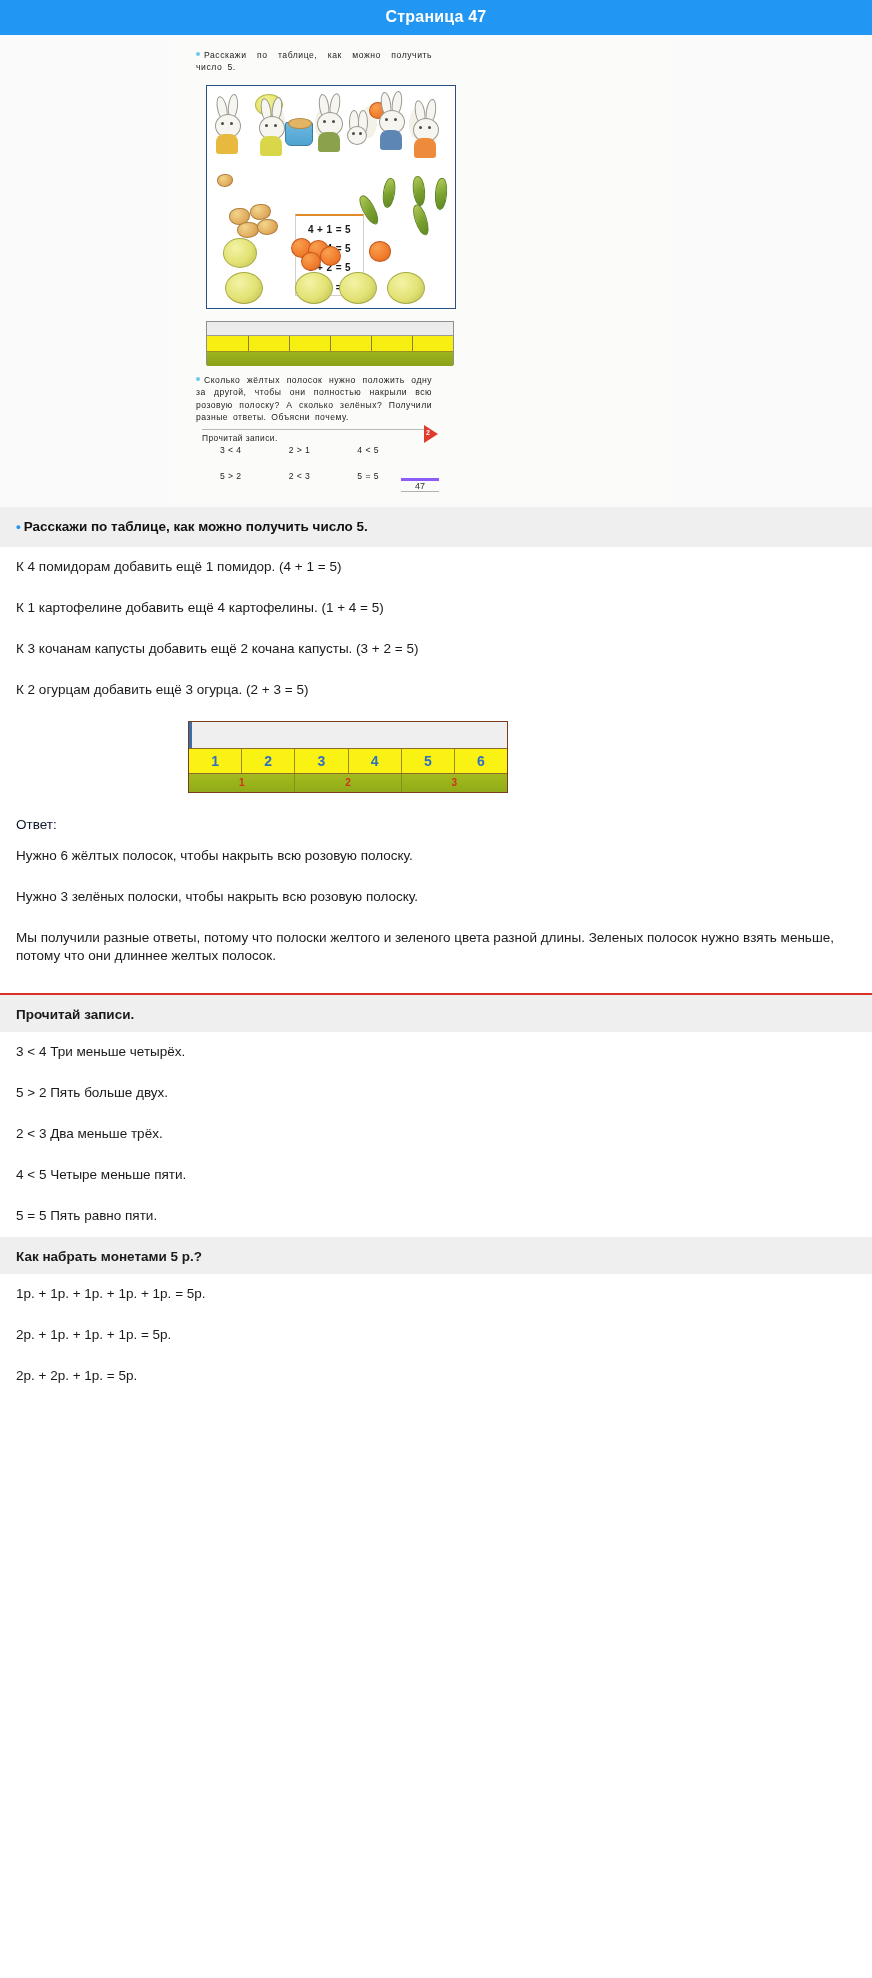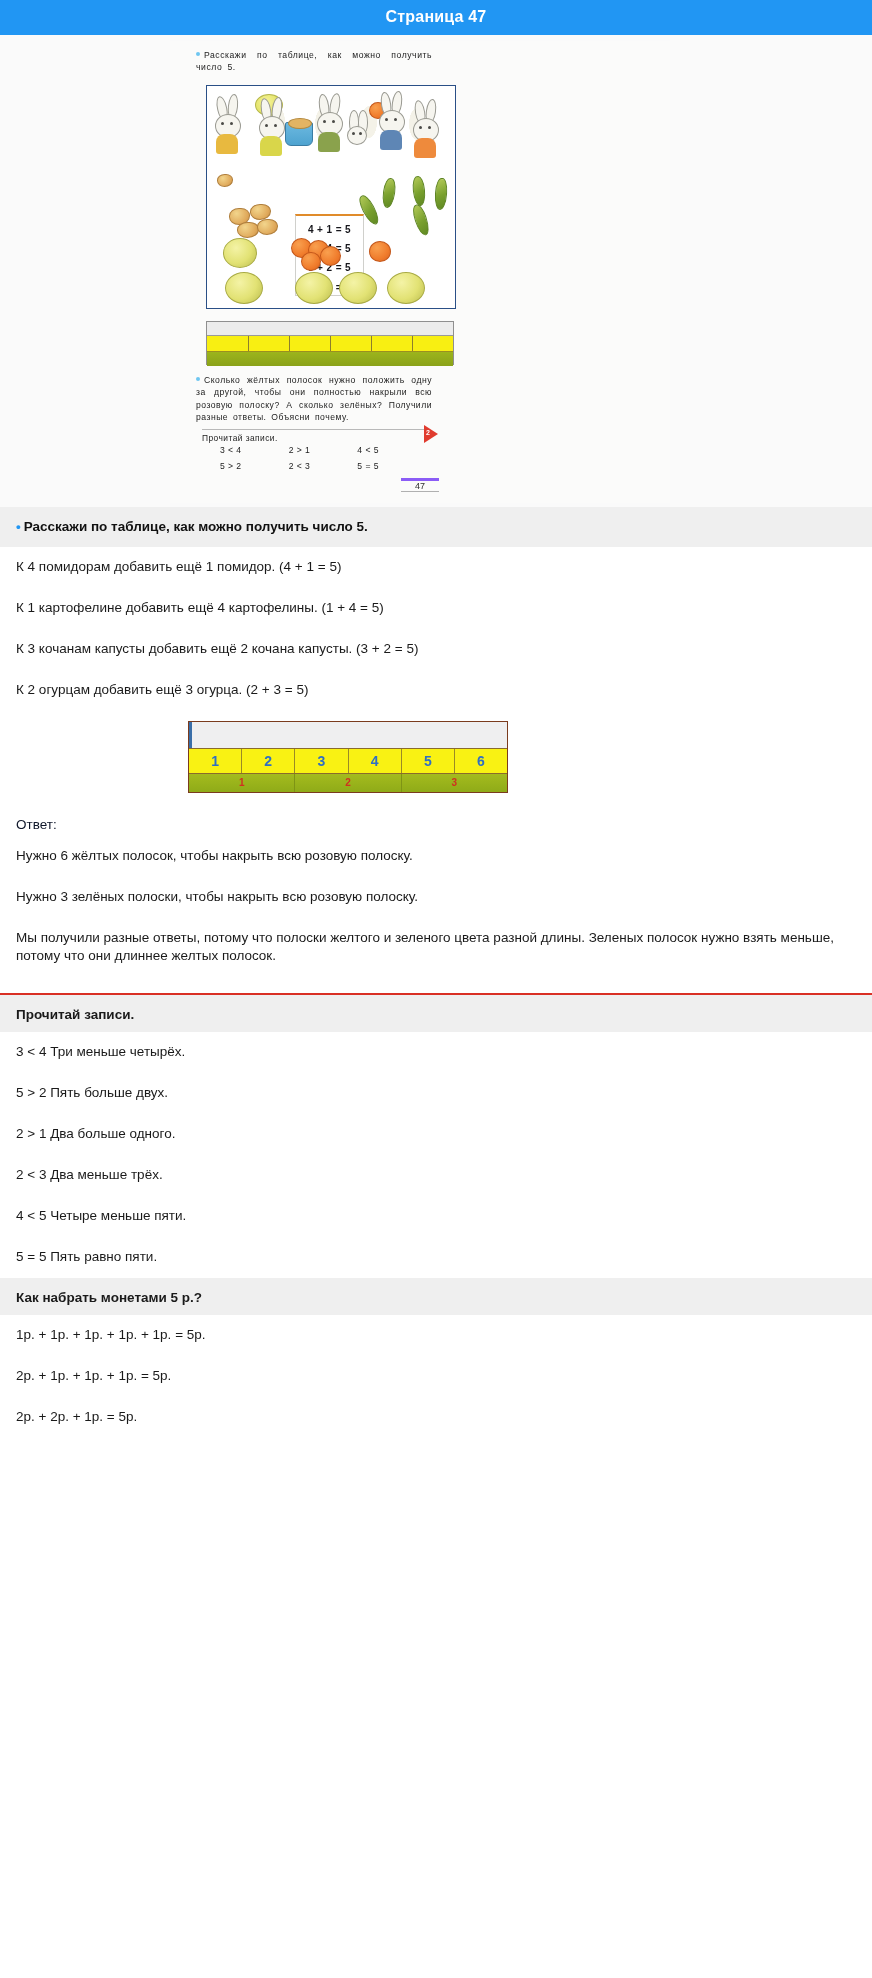--- a/index.html
+++ b/index.html
@@ -198,21 +198,21 @@
     border-top: 1px solid #b9b9b9;
     padding-top: 3px;
     font-size: 8.4px;
     color:#1c1c1c;
     letter-spacing:.45px;
   }
   .records .rtitle { margin-bottom: 2px; }
   .records .grid {
     display: grid;
     grid-template-columns: 1fr 1fr 1fr;
-    row-gap: 6px;
+    row-gap: 16px;
     padding-left: 18px;
     font-size: 8.6px;
   }
   .pagenum {
     position:absolute;
     left: 0; right: 0;
     top: 440px;
     text-align:center;
     font-size: 9px;
     color: #2f2f2f;
@@ -491,21 +491,20 @@
   <div class="answer-label">Ответ:</div>
   <div class="para">Нужно 6 жёлтых полосок, чтобы накрыть всю розовую полоску.</div>
   <div class="para">Нужно 3 зелёных полоски, чтобы накрыть всю розовую полоску.</div>
   <div class="para">Мы получили разные ответы, потому что полоски желтого и зеленого цвета разной длины. Зеленых полосок нужно взять меньше, потому что они длиннее желтых полосок.</div>
 
   <hr class="hr-red">
 
   <div class="bold-head">Прочитай записи.</div>
   <div class="para">3 &lt; 4 Три меньше четырёх.</div>
   <div class="para">5 &gt; 2 Пять больше двух.</div>
-  <div class="para">2 &gt; 1 Два больше одного.</div>
   <div class="para">2 &lt; 3 Два меньше трёх.</div>
   <div class="para">4 &lt; 5 Четыре меньше пяти.</div>
   <div class="para">5 = 5 Пять равно пяти.</div>
 
   <div class="bold-head">Как набрать монетами 5 р.?</div>
   <div class="para">1р. + 1р. + 1р. + 1р. + 1р. = 5р.</div>
   <div class="para">2р. + 1р. + 1р. + 1р. = 5р.</div>
   <div class="para">2р. + 2р. + 1р. = 5р.</div>
 
 </div>

